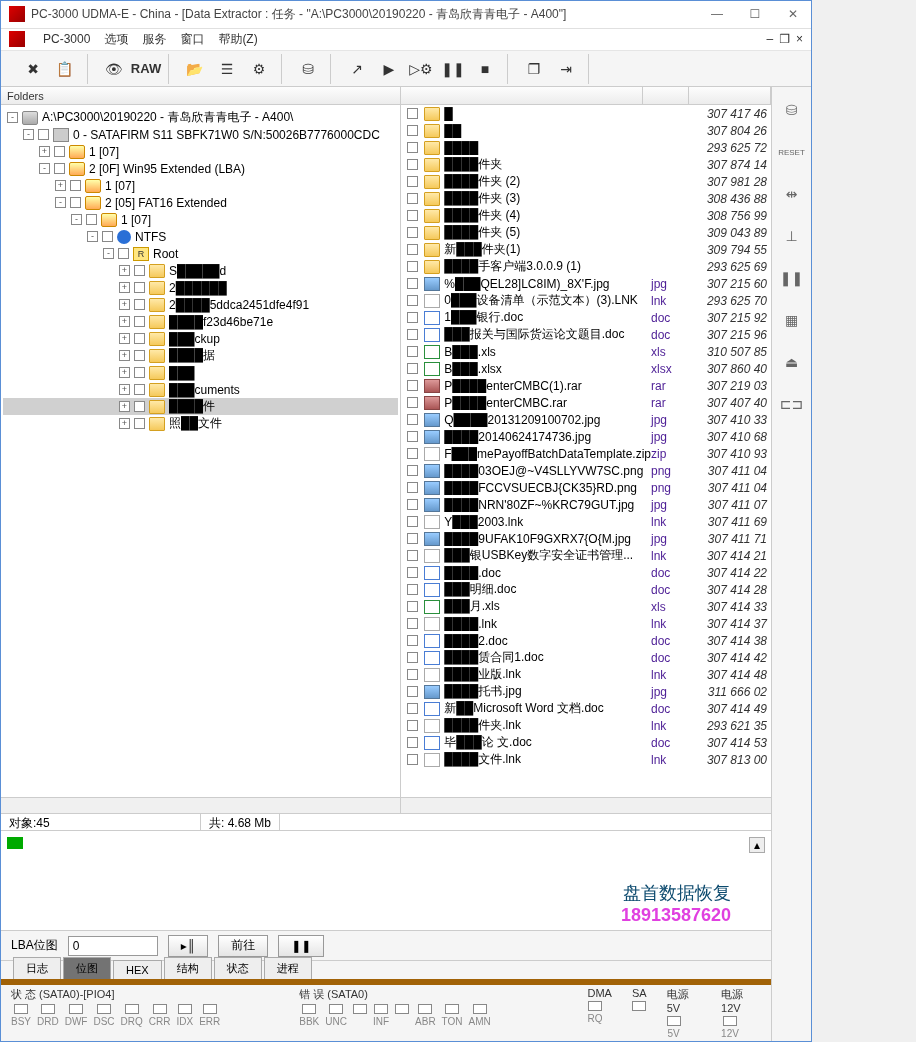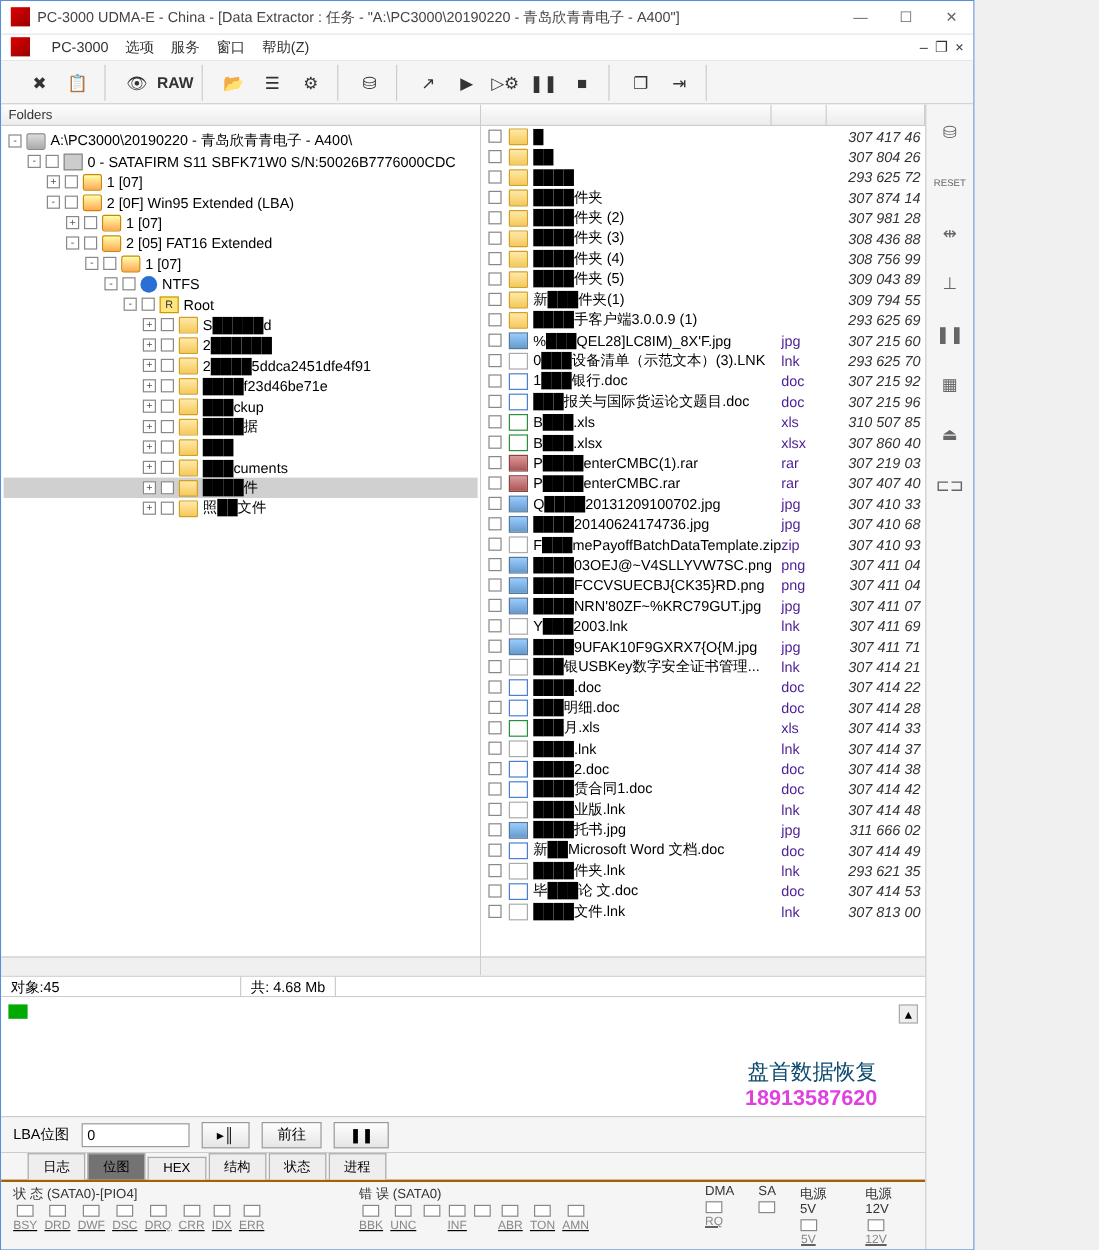--- a/index.html
+++ b/index.html
@@ -58,29 +58,29 @@
 .statusrow > div { padding: 1px 8px; border-right: 1px solid #ccc; }
 .progress { height: 100px; background: #fff; border-bottom: 1px solid #ccc; padding: 4px; position: relative; }
 .progress .bar { width: 16px; height: 12px; background: #0a0; position: absolute; top: 6px; left: 6px; }
 .progress .watermark { position: absolute; right: 40px; bottom: 4px; text-align: right; }
 .progress .watermark .wt1 { color: #0c4a6e; font-size: 18px; font-weight: normal; }
 .progress .watermark .wt2 { color: #e040e0; font-size: 18px; font-weight: bold; }
 .progress .upbtn { position: absolute; right: 6px; top: 6px; width: 16px; height: 16px; border: 1px solid #aaa; background: #eee; text-align: center; line-height: 14px; cursor: pointer; }
 .lbarow { height: 30px; display: flex; align-items: center; padding: 0 10px; gap: 10px; background: #f5f5f5; border-bottom: 1px solid #ccc; }
 .lbarow input { width: 90px; height: 20px; border: 1px solid #999; padding: 0 4px; }
 .lbarow button { height: 22px; padding: 0 12px; border: 1px solid #999; background: linear-gradient(#fff,#e5e5e5); cursor: pointer; }
-.tabs { height: 24px; display: flex; align-items: flex-end; padding: 0 22px; gap: 2px; background: #f5f5f5; border-bottom: 2px solid #a16207; }
+.tabs { height: 24px; display: flex; align-items: flex-end; padding: 0 12px; gap: 2px; background: #f5f5f5; border-bottom: 6px solid #a16207; }
 .tabs .tab { padding: 3px 12px; border: 1px solid #aaa; border-bottom: none; background: #eee; cursor: pointer; font-size: 11px; }
 .tabs .tab.active { background: #737373; }
 .bottomstatus { background: #f5f5f5; }
 .bsrow { display: flex; padding: 2px 10px; gap: 20px; }
 .bsgroup { display: flex; flex-direction: column; }
 .bsgroup .lbl { font-size: 11px; color: #333; margin-bottom: 2px; }
 .bsgroup .leds { display: flex; gap: 6px; }
-.led { display: flex; flex-direction: column; align-items: center; text-decoration: underline; }
+.led { display: flex; flex-direction: column; align-items: center; }
 .led .box { width: 14px; height: 10px; border: 1px solid #888; background: #fff; }
 .led .t { font-size: 10px; color: #888; margin-top: 2px; }
 .outer { display: flex; height: 100%; }
 .content { flex: 1; display: flex; flex-direction: column; min-width: 0; }
 </style>
 </head>
 <body>
 
 <div class="window">
   <div class="titlebar">

